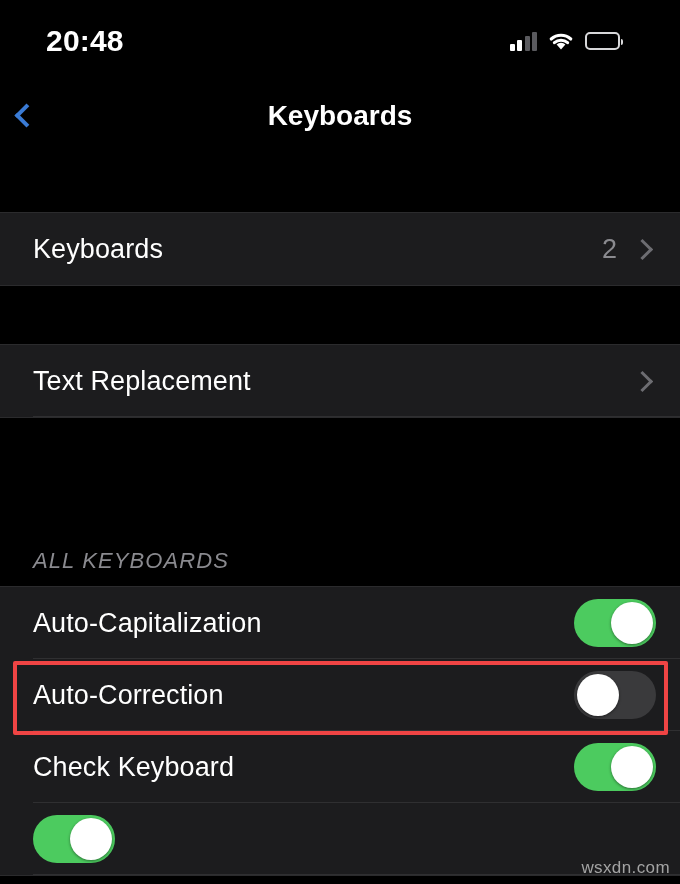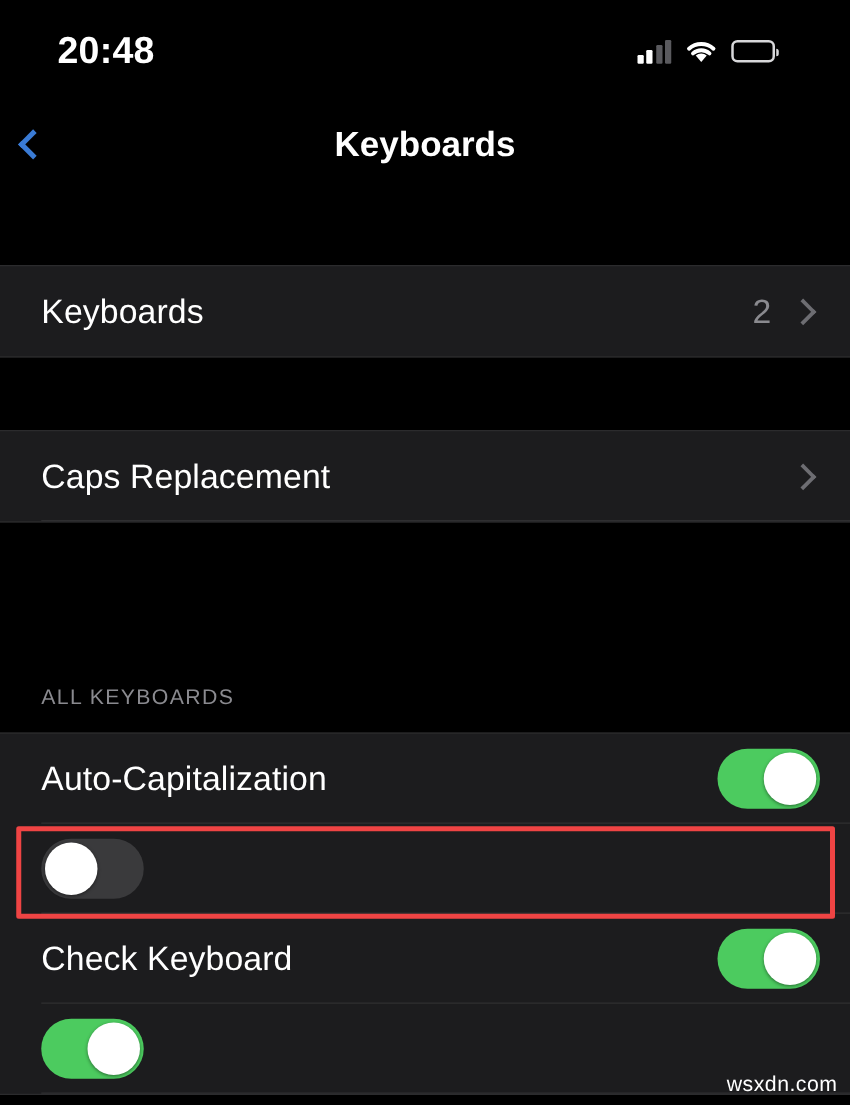--- a/index.html
+++ b/index.html
@@ -170,22 +170,23 @@
     height: 1px;
     background: #2f2f31;
   }
 
   
   .section-header {
     position: absolute;
     left: 33px;
     top: 548px;
     color: #8a8a8f;
-    font-size: 17px;
+    font-size: 22px;
     letter-spacing: 1.1px;
+    font-style: italic;
   }
 
   
   .toggle {
     width: 82px; height: 48px;
     border-radius: 24px;
     position: relative;
     flex: 0 0 auto;
     cursor: pointer;
   }
@@ -214,21 +215,21 @@
     box-sizing: border-box;
     pointer-events: none;
     z-index: 20;
   }
 
   
   .watermark {
     position: absolute;
     right: 10px;
     bottom: 6px;
-    color: #ffffff;
+    color: #a3a3a3;
     font-size: 17px;
     letter-spacing: 0.4px;
     z-index: 25;
   }
 </style>
 </head>
 <body>
 
 <div class="status-bar">
   <div class="status-time">20:48</div>
@@ -262,38 +263,39 @@
 <div class="group" id="group-keyboards">
   <div class="row">
     <span class="row-label">Keyboards</span>
     <span class="row-value">2</span>
     <span class="row-chevron"></span>
   </div>
 </div>
 
 <div class="group" id="group-text">
   <div class="row">
-    <span class="row-label">Caps Replacement</span>
+    <span class="row-label">Text Replacement</span>
     <span class="row-value"></span>
     <span class="row-chevron"></span>
     <span class="separator"></span>
   </div>
 </div>
 
 <div class="section-header">ALL KEYBOARDS</div>
 
 <div class="group" id="group-all">
   <div class="row">
     <span class="row-label">Auto-Capitalization</span>
     <span class="toggle on">
         <span class="knob"></span>
       </span>
     <span class="separator"></span>
   </div>
   <div class="row">
+    <span class="row-label">Auto-Correction</span>
     <span class="toggle off">
         <span class="knob"></span>
       </span>
     <span class="separator"></span>
   </div>
   <div class="row">
     <span class="row-label">Check Keyboard</span>
     <span class="toggle on">
         <span class="knob"></span>
       </span>

